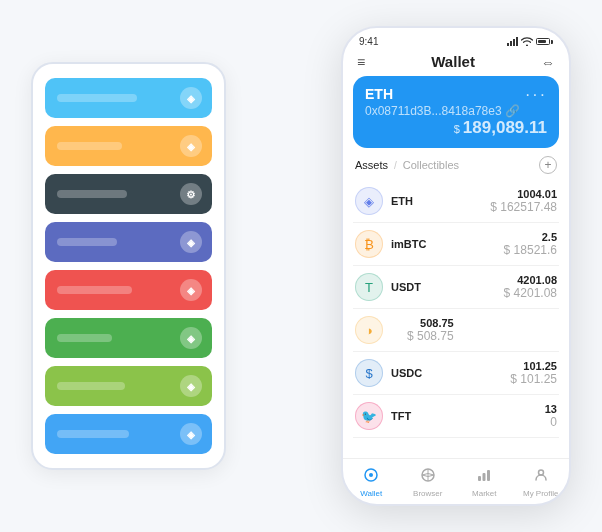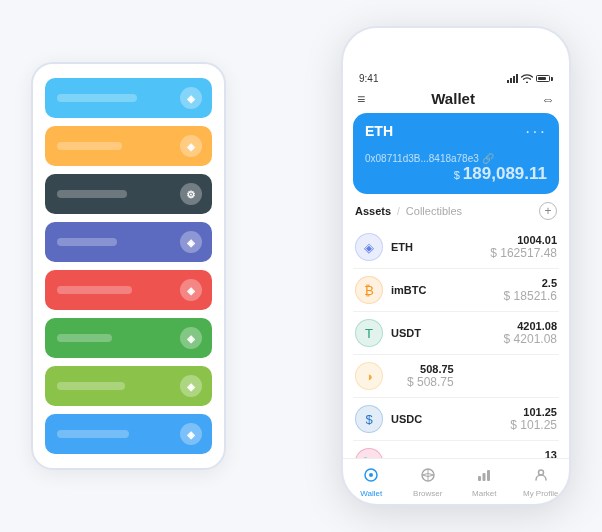--- a/index.html
+++ b/index.html
@@ -87,21 +87,20 @@
     }
 
     .phone-status-bar {
       display: flex;
       justify-content: space-between;
       align-items: center;
       padding: 8px 16px 4px;
       font-size: 10px;
       color: #333;
       flex-shrink: 0;
-      margin-top: 37px;
     }
 
     .status-icons {
       display: flex;
       align-items: center;
       gap: 3px;
       font-size: 9px;
     }
 
     .phone-header {
@@ -150,23 +149,23 @@
       font-weight: 700;
     }
 
     .eth-card-more {
       font-size: 16px;
       color: rgba(255,255,255,0.8);
       letter-spacing: 2px;
     }
 
     .eth-card-address {
-      font-size: 10px;
+      font-size: 12px;
       color: rgba(255,255,255,0.7);
-      margin-top: 12px;
+      margin-top: 0;
       display: flex;
       align-items: center;
       gap: 4px;
     }
 
     .eth-card-balance-label {
       font-size: 11px;
       color: rgba(255,255,255,0.8);
       text-align: right;
     }
@@ -182,21 +181,21 @@
 
     .assets-tabs {
       display: flex;
       align-items: center;
       gap: 6px;
       font-size: 11px;
     }
 
     .assets-tab-active {
       color: #222;
-      font-weight: 700;
+      font-weight: 400;
     }
 
     .assets-tab-divider {
       color: #ccc;
       font-size: 10px;
     }
 
     .assets-tab-inactive {
       color: #aaa;
     }

